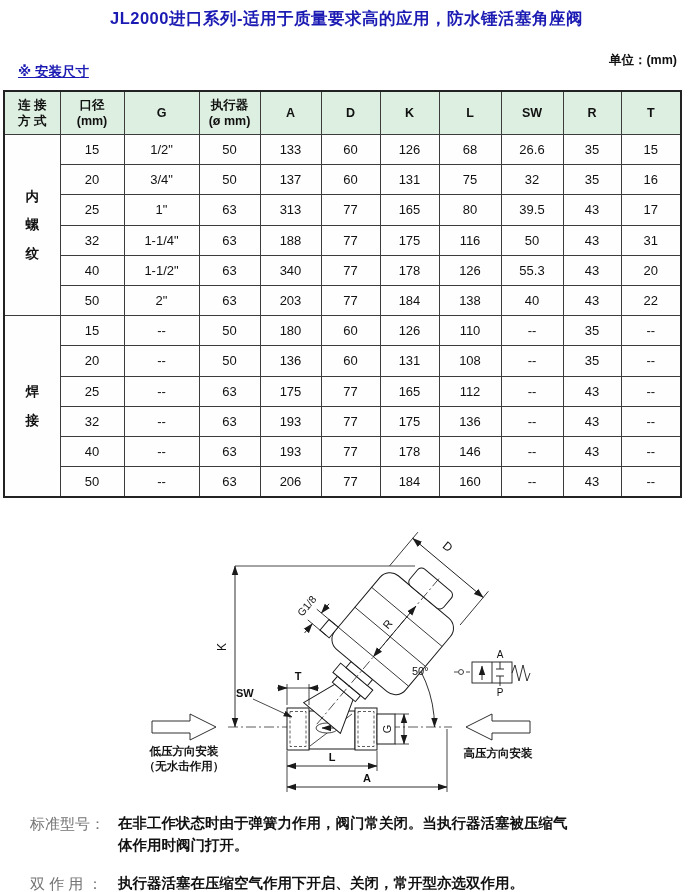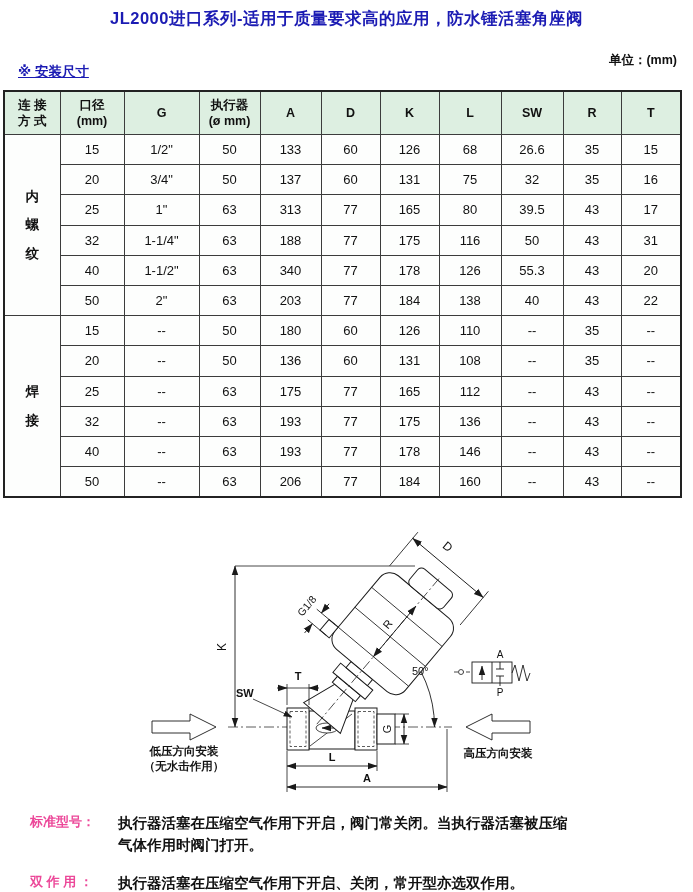--- a/index.html
+++ b/index.html
@@ -28,21 +28,21 @@
     background:#ddefe1;height:42px;font-size:12.5px;font-weight:bold;line-height:1.3;color:#111;
   }
   table.dims thead th span{display:block;}
   table.dims tbody td{height:29.2px;background:#fdfefd;font-size:13px;font-weight:normal;}
   td.group-cell{background:#fdfefd;}
   td.group-cell div{margin:15px 0;font-size:13.5px;font-weight:bold;line-height:1;}
   .diagram{position:absolute;top:515px;left:0;}
   .notes{position:absolute;top:812px;left:30px;width:645px;}
   .note-row{display:flex;align-items:flex-start;margin-bottom:15px;}
   .note-label{
-    width:88px;flex:0 0 88px;font-size:13px;font-weight:bold;color:#ec4899;line-height:1.55;
+    width:88px;flex:0 0 88px;font-size:15px;font-weight:normal;color:#737373;line-height:1.55;
   }
   .note-text{
     width:462px;font-size:14.5px;font-weight:bold;color:#111;line-height:1.55;
   }
   svg text{fill:#111;font-family:"Liberation Sans","DejaVu Sans",sans-serif;}
 </style>
 </head>
 <body>
 
 <div class="page">
@@ -363,21 +363,21 @@
         <polyline points="512,158 515,150 519,166 523,150 527,166 530,158" stroke-width="0.9"></polyline>
         <line x1="454" y1="157" x2="472" y2="157" stroke-width="0.8" stroke-dasharray="4 2"></line>
         <circle cx="461" cy="157" r="2.5" fill="#fff" stroke-width="0.8"></circle>
       </g>
     </g>
   </svg>
 
   <div class="notes">
     <div class="note-row">
       <div class="note-label">标准型号：</div>
-      <div class="note-text">执行器活塞在压缩空气作用下开启，阀门常关闭。当执行器活塞被压缩气体作用时阀门打开。</div>
+      <div class="note-text">在非工作状态时由于弹簧力作用，阀门常关闭。当执行器活塞被压缩气体作用时阀门打开。</div>
     </div>
     <div class="note-row">
       <div class="note-label">双 作 用 ：</div>
       <div class="note-text">执行器活塞在压缩空气作用下开启、关闭，常开型亦选双作用。</div>
     </div>
   </div>
 
 </div>
 
 </body></html>

